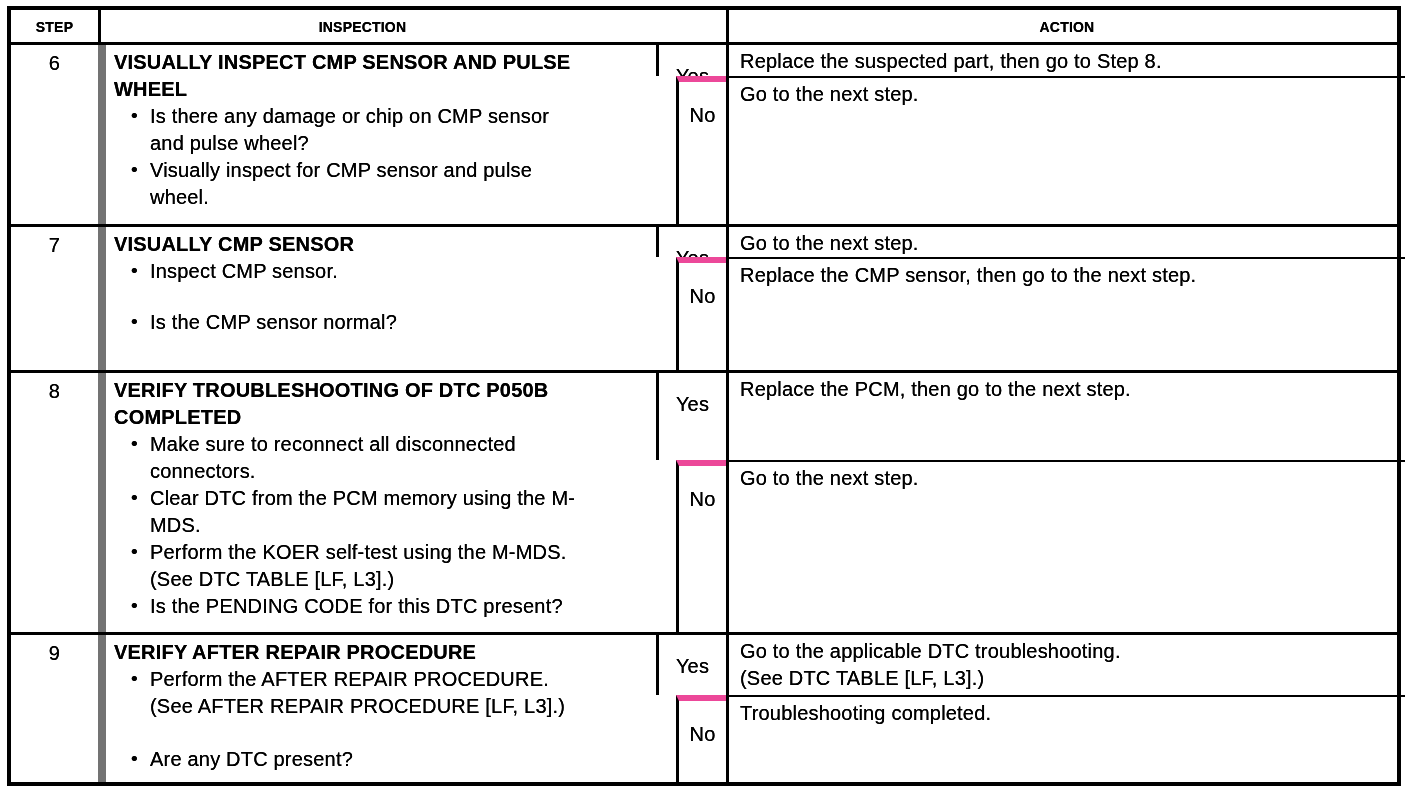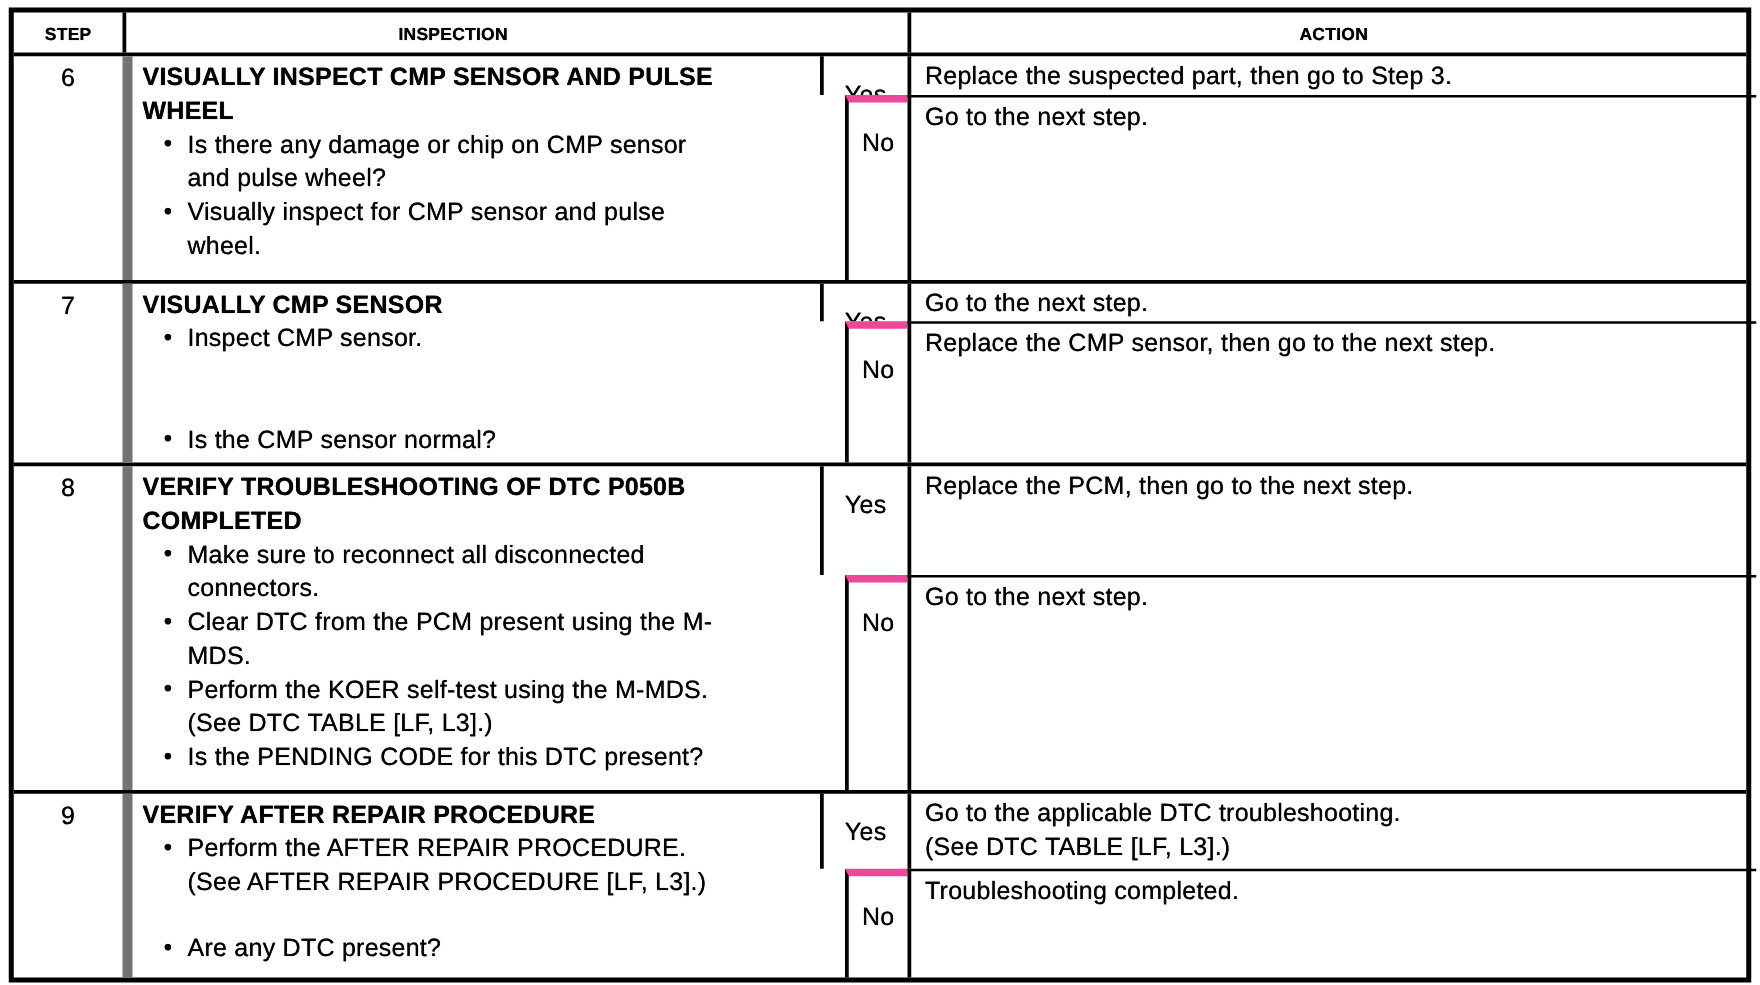--- a/index.html
+++ b/index.html
@@ -29,21 +29,21 @@
   .c-step { grid-column:1; grid-row:1 / span 2; text-align:center; padding-top:5px; }
   .c-insp { grid-column:2; grid-row:1 / span 2; border-left:8px solid #737373; padding:4px 6px 0 8px; overflow:hidden; }
   .c-yl   { grid-column:3; border-left:3px solid #000; text-align:center; padding-top:18px; overflow:hidden; }
   .c-ya   { grid-column:4; border-left:3px solid #000; padding:3px 8px 0 11px; overflow:hidden; }
   .c-nl   { grid-column:3; grid-row:2; border-left:3px solid #000; border-top:6px solid #ec4899; text-align:center; padding-top:20px; overflow:hidden;margin-left:20px; }
   .c-na   { grid-column:4; grid-row:2; border-left:3px solid #000; border-top:2px solid #000; padding:3px 8px 0 11px; overflow:hidden; }
   .title { font-weight:700; white-space:pre-line; }
   .action { white-space:pre-line; }
   .bullet { position:relative; padding-left:36px; white-space:pre-line; }
   .bullet::before { content:"\2022"; position:absolute; left:17px; top:-1px; font-size:19px; }
-  .gap-lg { margin-top:54px; }
+  .gap-lg { margin-top:24px; }
   .gap-md { margin-top:26px; }
 </style>
 </head>
 <body>
 
 <div class="page">
   <div class="tbl">
 
     <div class="thead">
       <div class="hcell">STEP</div>
@@ -55,21 +55,21 @@
       <div class="c-step">6</div>
       <div class="c-insp">
         <div class="title">VISUALLY INSPECT CMP SENSOR AND PULSE
 WHEEL</div>
         <div class="bullet">Is there any damage or chip on CMP sensor
 and pulse wheel?</div>
         <div class="bullet">Visually inspect for CMP sensor and pulse
 wheel.</div>
       </div>
       <div class="c-yl">Yes</div>
-      <div class="c-ya action">Replace the suspected part, then go to Step 3.</div>
+      <div class="c-ya action">Replace the suspected part, then go to Step 8.</div>
       <div class="c-nl">No</div>
       <div class="c-na action">Go to the next step.</div>
     </div>
 
     <div class="trow r7">
       <div class="c-step">7</div>
       <div class="c-insp">
         <div class="title">VISUALLY CMP SENSOR</div>
         <div class="bullet">Inspect CMP sensor.</div>
         <div class="bullet gap-lg">Is the CMP sensor normal?</div>
@@ -80,21 +80,21 @@
       <div class="c-na action">Replace the CMP sensor, then go to the next step.</div>
     </div>
 
     <div class="trow r8">
       <div class="c-step">8</div>
       <div class="c-insp">
         <div class="title">VERIFY TROUBLESHOOTING OF DTC P050B
 COMPLETED</div>
         <div class="bullet">Make sure to reconnect all disconnected
 connectors.</div>
-        <div class="bullet">Clear DTC from the PCM present using the M-
+        <div class="bullet">Clear DTC from the PCM memory using the M-
 MDS.</div>
         <div class="bullet">Perform the KOER self-test using the M-MDS.
 (See DTC TABLE [LF, L3].)</div>
         <div class="bullet">Is the PENDING CODE for this DTC present?</div>
       </div>
       <div class="c-yl">Yes</div>
       <div class="c-ya action">Replace the PCM, then go to the next step.</div>
       <div class="c-nl">No</div>
       <div class="c-na action">Go to the next step.</div>
     </div>

